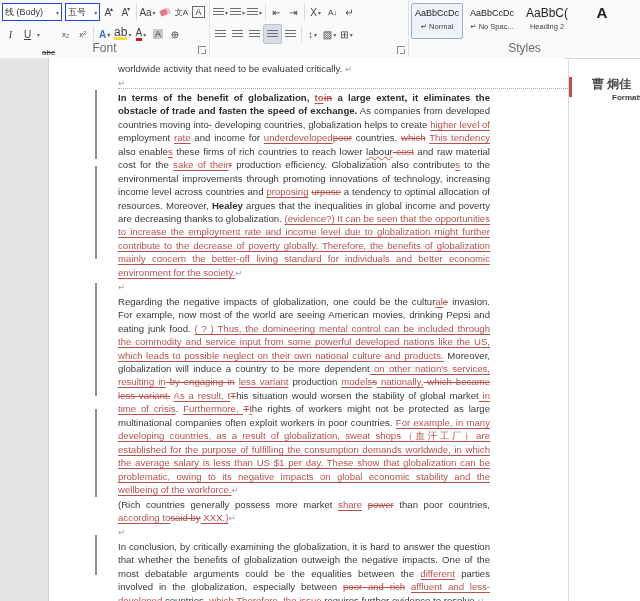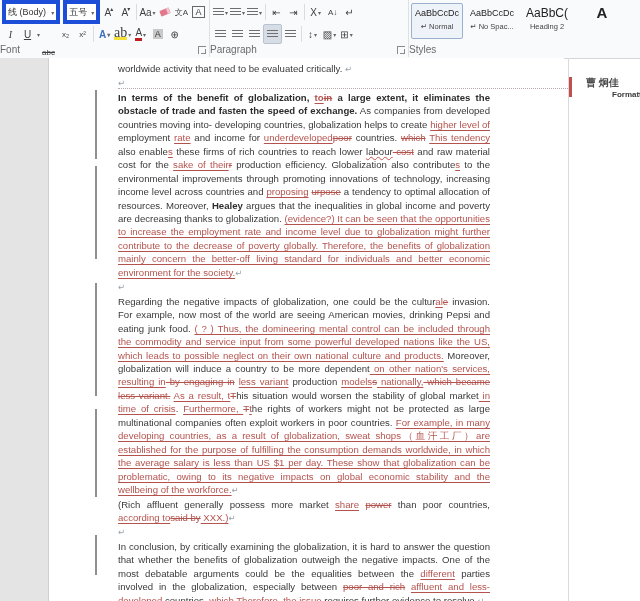--- a/index.html
+++ b/index.html
@@ -4,35 +4,35 @@
 <style>
   html,body{margin:0;padding:0;}
   body{width:640px;height:601px;overflow:hidden;background:#fff;font-family:"Liberation Sans",sans-serif;position:relative;}
 
   
   .ribbon{position:absolute;left:0;top:0;width:640px;height:58px;background:#f9fafb;border-bottom:1px solid #d5d5d5;display:flex;}
   .rgroup{position:relative;height:57px;box-sizing:border-box;padding:2px 2px 0 2px;}
   .rgroup + .rgroup{border-left:1px solid #e0e0e0;}
   .rrow{display:flex;align-items:center;height:20px;}
   .rrow2{margin-top:2px;}
-  .glabel{position:absolute;bottom:2px;left:0;right:0;font-size:10px;color:#6a6a6a;}
+  .glabel{position:absolute;bottom:2px;left:0;right:0;text-align:center;font-size:12px;color:#6a6a6a;}
   .launcher{position:absolute;bottom:3px;right:3px;width:7px;height:7px;border-left:1px solid #8a8a8a;border-top:1px solid #8a8a8a;}
   .launcher::after{content:"";position:absolute;right:0;bottom:0;width:4px;height:4px;border-right:1px solid #8a8a8a;border-bottom:1px solid #8a8a8a;}
-  .combo{display:flex;align-items:center;height:16px;background:#fff;border:4px solid #1d4ed8;font-size:9px;color:#333;padding:0 2px;}
+  .combo{display:flex;align-items:center;height:16px;background:#fff;border:1px solid #1d4ed8;font-size:9px;color:#333;padding:0 2px;}
   .combo .dd{margin-left:auto;}
   .dd{font-size:6px;color:#666;margin-left:1px;}
   .vsep{width:1px;height:16px;background:#dcdcdc;margin:0 2px;}
   .ic{display:inline-flex;align-items:center;justify-content:center;min-width:15px;height:18px;padding:0 1px;font-size:10px;color:#3f3f3f;border-radius:2px;}
   .ic.active{background:#d6dde6;border:1px solid #b9c3cf;}
   .sup5{font-size:6px;margin-left:-1px;margin-top:-7px;}
   .itl{font-family:"Liberation Serif",serif;font-style:italic;}
   .undl{text-decoration:underline;}
   .strk{text-decoration:line-through;font-size:8px;margin-top:36px;}
   .fxA{color:#3d6fc4;font-weight:bold;}
-  .hlab{font-size:14px;border-bottom:3px solid #f3e13a;line-height:9px;font-family:Liberation Serif, serif;}
+  .hlab{font-size:12px;border-bottom:3px solid #f3e13a;line-height:9px;}
   .fcA{border-bottom:3px solid #c01f1f;line-height:10px;}
   .shA{background:#c9c9c9;padding:0 2px;font-size:9px;}
   .bdA{border:1px solid #666;padding:0 2px;font-size:9px;}
   .eraser{width:10px;height:6px;background:#e2788c;border-radius:1px;transform:rotate(-22deg);box-shadow:inset -3px 0 0 #f3c4cd;}
   .bars{width:11px;height:9px;background:repeating-linear-gradient(to bottom,#6f6f6f 0 1px,transparent 1px 3px);}
   .sty-wrap{display:flex;gap:3px;align-items:flex-start;padding-top:1px;overflow:hidden;width:226px;}
   .sty{width:50px;height:34px;border:1px solid transparent;border-radius:2px;text-align:center;flex:0 0 auto;background:#f9fafb;}
   .sty.sel{border:1px solid #9ab0cc;background:#eef3fa;}
   .sty-sample{font-size:9px;color:#222;line-height:18px;height:18px;white-space:nowrap;overflow:hidden;}
   .sty-sample.h1{font-size:15px;font-weight:bold;}
@@ -48,21 +48,21 @@
   .doc-p.dotted::before{content:"";position:absolute;left:0;top:-3px;width:450px;border-top:1px dotted #b5a9a9;}
   .sb{font-weight:bold;color:#2d2d2d;}
   .si{color:#b4534e;text-decoration:underline;text-decoration-thickness:1px;text-underline-offset:2px;}
   .sd{color:#b4534e;text-decoration:line-through;}
   .sb.si,.sb.sd{color:#b4534e;}
   .sw{text-decoration:underline wavy #c4534e;text-decoration-thickness:1px;text-underline-offset:1px;}
   .sm{color:#97a1a8;font-size:8.5px;}
   .chbar{position:absolute;left:95px;width:2px;background:#8f8f8f;}
   .balloon{position:absolute;left:569px;top:18px;width:71px;overflow:hidden;}
   .balloon-bar{position:absolute;left:0;top:1px;width:3px;height:20px;background:#c0504d;}
-  .balloon-author{margin-left:17px;font-size:10px;color:#4a4a4a;font-weight:bold;white-space:nowrap;}
+  .balloon-author{margin-left:23px;font-size:12px;color:#4a4a4a;font-weight:bold;white-space:nowrap;}
   .balloon-change{margin-left:7px;font-size:8px;color:#3a3a3a;white-space:nowrap;}
   .balloon-change b{font-weight:bold;margin-left:36px;}
 </style>
 </head>
 <body>
 
 <div class="ribbon">
 
   <div class="rgroup" style="width:209px;">
     <div class="rrow">
@@ -174,21 +174,20 @@
         </span>
       <span class="ic">
           <span>▨</span>
           <span class="dd">▾</span>
         </span>
       <span class="ic">
           <span>⊞</span>
           <span class="dd">▾</span>
         </span>
     </div>
-    <span class="glabel">Paragraph</span>
     <span class="launcher"></span>
   </div>
 
   <div class="rgroup" style="flex:1;overflow:hidden;">
     <div class="sty-wrap" id="styles-gallery">
         <div class="sty sel">
           <div class="sty-sample">AaBbCcDc</div>
           <div class="sty-label">↵ Normal</div>
         </div>
         <div class="sty">
@@ -217,21 +216,21 @@
   <div class="chbar" style="top:225px;height:113px;"></div>
   <div class="chbar" style="top:351px;height:88px;"></div>
   <div class="chbar" style="top:477px;height:40px;"></div>
 
   <div class="textcol" id="doc-text">
       <p class="doc-p"><span>worldwide activity that need to be evaluated critically.  </span><span class="sm">↵</span></p>
       <p class="doc-p"><span class="sm">↵</span></p>
       <p class="doc-p dotted"><span class="sb">In terms of the benefit of globalization, </span><span class="sb si">to</span><span class="sb sd">in</span><span class="sb"> a large extent, it eliminates the obstacle of trade and fasten the speed of exchange.</span><span> As companies from developed countries moving into- developing countries, globalization helps to create </span><span class="si">higher level of</span><span> employment </span><span class="si">rate</span><span> and income for </span><span class="si">underdeveloped</span><span class="sd">poor</span><span> countries. </span><span class="sd">which</span><span> </span><span class="si">This tendency</span><span> also enable</span><span class="si">s</span><span> these firms of rich countries to reach lower </span><span class="sw">labour</span><span class="sd"> cost</span><span> and raw material cost for the </span><span class="si">sake of their</span><span class="sd">r</span><span> production efficiency. Globalization also contribute</span><span class="si">s</span><span> to the environmental improvements through promoting innovations of technology, increasing income level across countries and </span><span class="si">proposing</span><span> </span><span class="sd">urpose</span><span> a tendency to optimal allocation of resources. Moreover, </span><span class="sb">Healey</span><span> argues that the inequalities in global income and poverty are decreasing thanks to globalization. </span><span class="si">(evidence?) It can be seen that the opportunities to increase the employment rate and income level due to globalization might further contribute to the decrease of poverty globally. Therefore, the benefits of globalization mainly concern the better-off living standard for individuals and better economic environment for the society.</span><span class="sm">↵</span></p>
       <p class="doc-p"><span class="sm">↵</span></p>
       <p class="doc-p"><span>Regarding the negative impacts of globalization, one could be the cultur</span><span class="si">al</span><span class="sd">e</span><span> invasion. For example, now most of the world are seeing American movies, drinking Pepsi and eating junk food. </span><span class="si">( ? ) Thus, the domineering mental control can be included through the commodity and service input from some powerful developed nations like the US, which leads to possible neglect on their own national culture and products.</span><span> Moreover, globalization will induce a country to be more dependent</span><span class="si"> on other nation's services, resulting in</span><span class="sd"> by engaging in</span><span> </span><span class="si">less variant</span><span> production </span><span class="si">models</span><span class="sd">s</span><span class="si"> nationally,</span><span class="sd"> which became less variant.</span><span> </span><span class="si">As a result, t</span><span class="sd">T</span><span>his situation would worsen the stability of global market</span><span class="si"> in time of crisis</span><span>. </span><span class="si">Furthermore, </span><span class="sd">T</span><span class="si">t</span><span>he rights of workers might not be protected as large multinational companies often exploit workers in poor countries. </span><span class="si">For example, in many developing countries, as a result of globalization, sweat shops（血汗工厂）are established for the purpose of fulfilling the consumption demands worldwide, in which the average salary is less than US $1 per day. These show that globalization can be problematic, owing to its negative impacts on global economic stability and the wellbeing of the workforce.</span><span class="sm">↵</span></p>
-      <p class="doc-p"><span> (Rich affluent generally possess more market </span><span class="si">share</span><span> </span><span class="sd">power</span><span> than poor countries, </span><span class="si">according to</span><span class="sd">said by</span><span class="si"> XXX.)</span><span class="sm">↵</span></p>
+      <p class="doc-p"><span> (Rich countries generally possess more market </span><span class="si">share</span><span> </span><span class="sd">power</span><span> than poor countries, </span><span class="si">according to</span><span class="sd">said by</span><span class="si"> XXX.)</span><span class="sm">↵</span></p>
       <p class="doc-p"><span class="sm">↵</span></p>
       <p class="doc-p"><span>In conclusion, by critically examining the globalization, it is hard to answer the question that whether the benefits of globalization outweigh the negative impacts. One of the most debatable arguments could be the equalities between the </span><span class="si">different</span><span> parties involved in the globalization, especially between </span><span class="sd">poor and rich</span><span> </span><span class="si">affluent and less-developed</span><span> countries</span><span class="sd">, which</span><span> </span><span class="si">Therefore, the issue</span><span> requires further evidence to resolve.</span><span class="sm">↵</span></p>
     </div>
 
   <div class="balloon">
     <div class="balloon-bar"></div>
     <div class="balloon-author">曹 炯佳</div>
     <div class="balloon-change"><b>Formatted:</b><span> Font: B</span></div>
   </div>
 </div>

